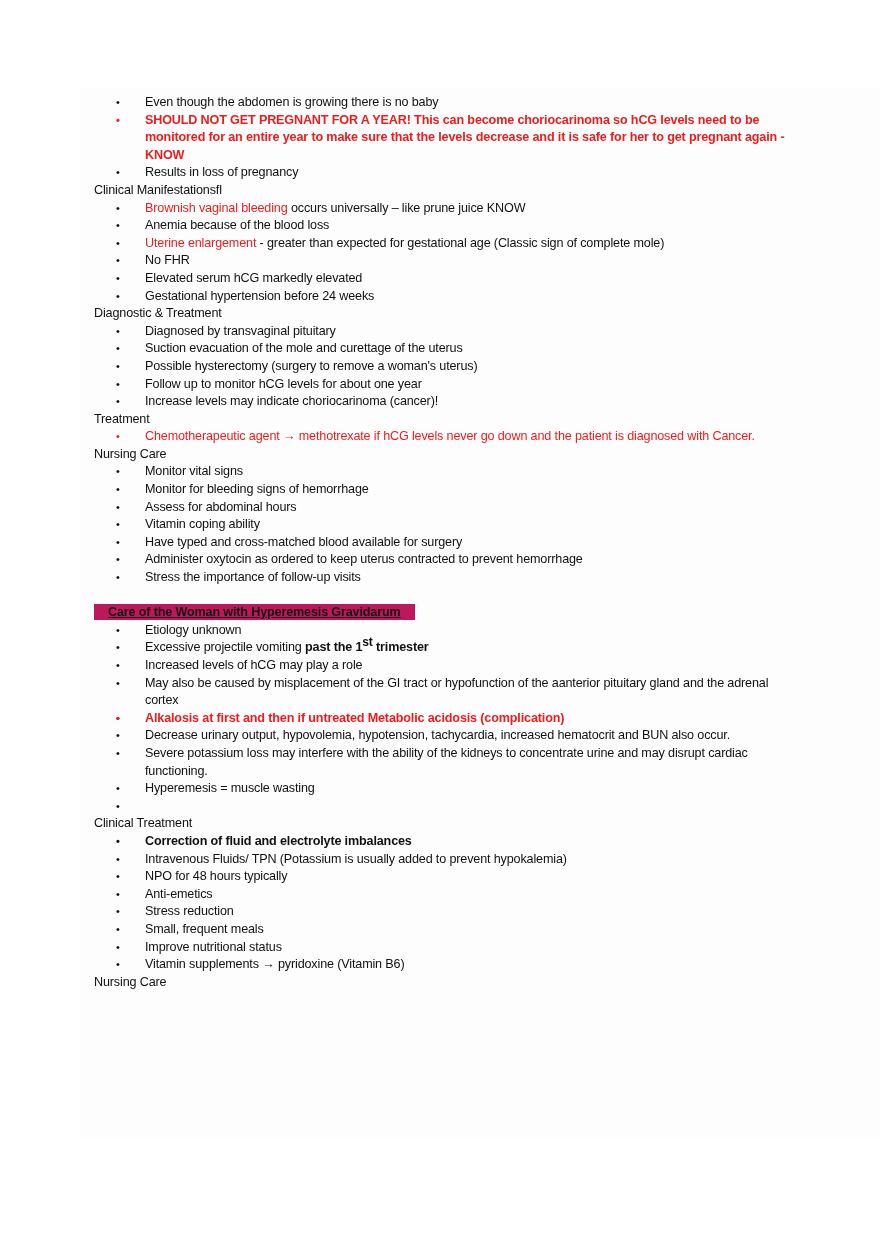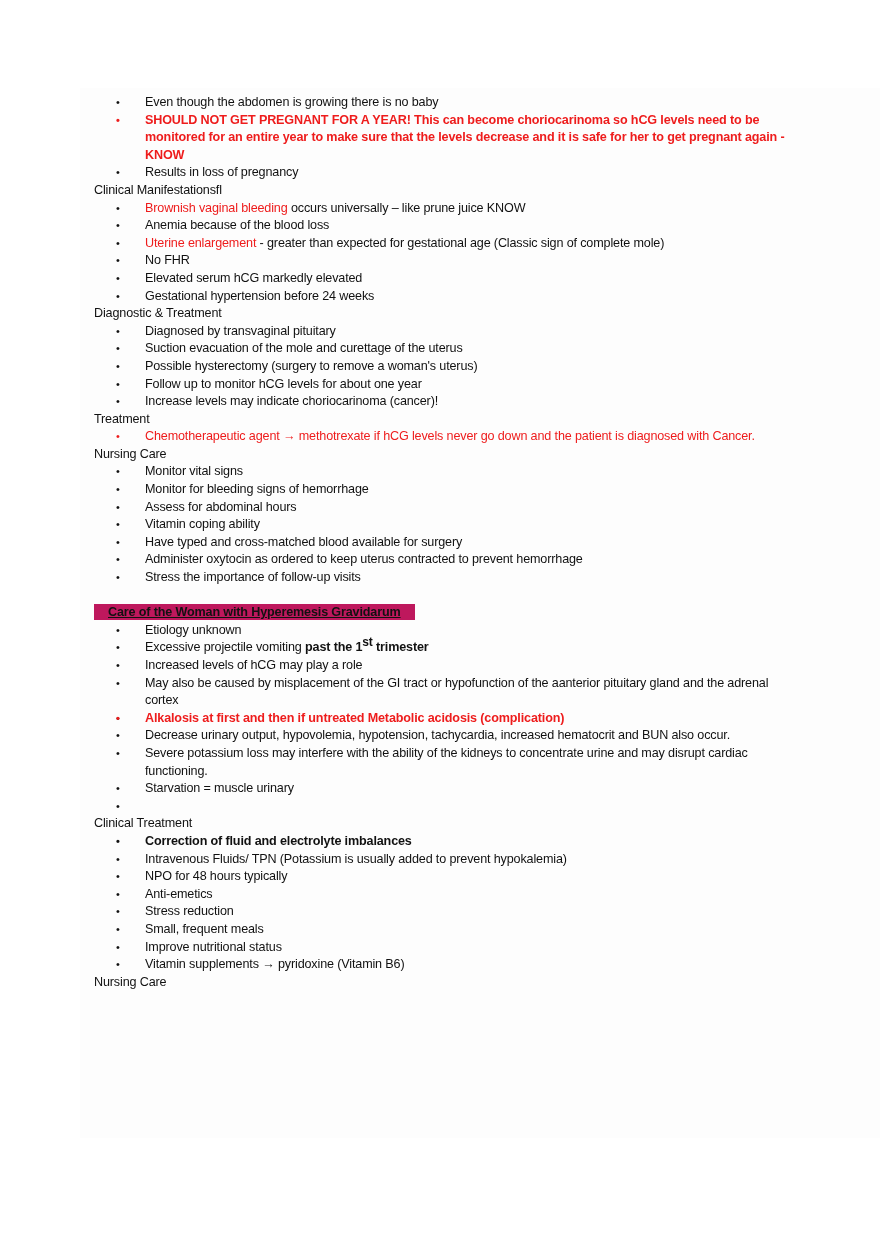--- a/index.html
+++ b/index.html
@@ -96,21 +96,21 @@
   <div class="line item">
     <span class="bullet">•</span>
     <span>Excessive projectile vomiting </span><span class="bold">past the 1</span><sup class="bold">st</sup><span class="bold"> trimester</span>
   </div>
   <div class="line item"><span class="bullet">•</span><span>Increased levels of hCG may play a role</span></div>
   <div class="item wrap" style="line-height:17.6px;"><span class="bullet">•</span><span>May also be caused by misplacement of the GI tract or hypofunction of the aanterior pituitary gland and the adrenal cortex</span></div>
   <div class="item wrap" style="line-height:17.6px;"><span class="bullet">•</span></div>
   <div class="line item red bold"><span class="bullet">•</span><span>Alkalosis at first and then if untreated Metabolic acidosis (complication)</span></div>
   <div class="line item"><span class="bullet">•</span><span>Decrease urinary output, hypovolemia, hypotension, tachycardia, increased hematocrit and BUN also occur.</span></div>
   <div class="item wrap" style="line-height:17.6px;"><span class="bullet">•</span><span>Severe potassium loss may interfere with the ability of the kidneys to concentrate urine and may disrupt cardiac functioning.</span></div>
-  <div class="line item"><span class="bullet">•</span><span>Starvation = muscle urinary</span></div>
+  <div class="line item"><span class="bullet">•</span><span>Hyperemesis = muscle wasting</span></div>
   <div class="line item"><span class="bullet">•</span></div>
 
   <div class="line heading">Clinical Treatment</div>
   <div class="line item bold"><span class="bullet">•</span><span>Correction of fluid and electrolyte imbalances</span></div>
   <div class="line item"><span class="bullet">•</span><span>Intravenous Fluids/ TPN (Potassium is usually added to prevent hypokalemia)</span></div>
   <div class="line item"><span class="bullet">•</span><span>NPO for 48 hours typically</span></div>
   <div class="line item"><span class="bullet">•</span><span>Anti-emetics</span></div>
   <div class="line item"><span class="bullet">•</span><span>Stress reduction</span></div>
   <div class="line item"><span class="bullet">•</span><span>Small, frequent meals</span></div>
   <div class="line item"><span class="bullet">•</span><span>Improve nutritional status</span></div>

